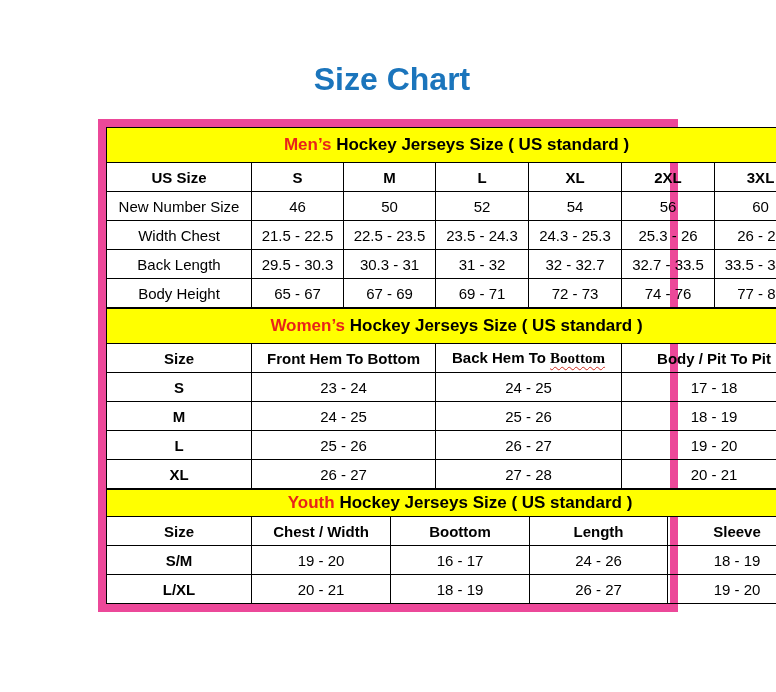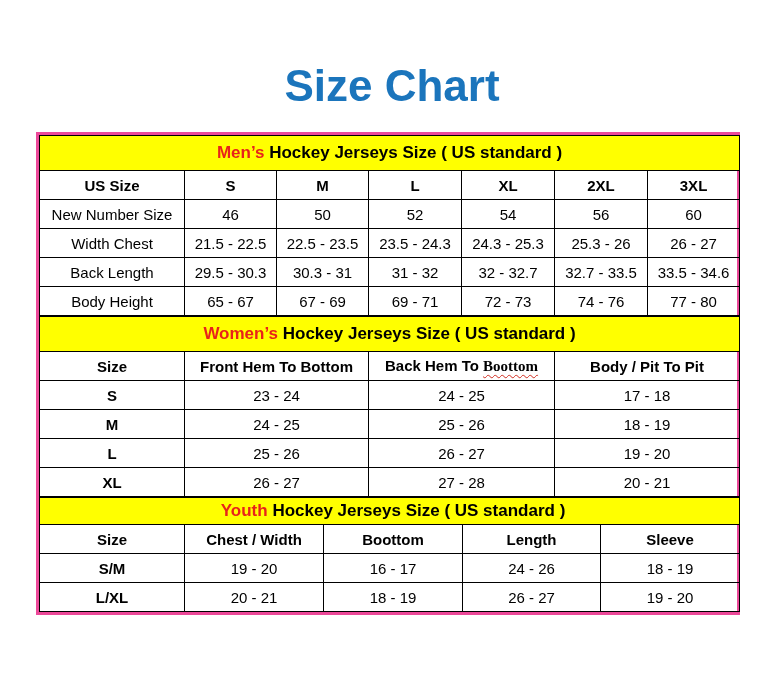--- a/index.html
+++ b/index.html
@@ -7,29 +7,29 @@
     width: 776px;
     height: 692px;
     background: #ffffff;
     font-family: "Liberation Sans", sans-serif;
     color: #000;
   }
   .page { padding-top: 62px; }
   .title {
     margin: 0 0 22px 8px;
     text-align: center;
-    font-size: 44px;
+    font-size: 32px;
     font-weight: bold;
     color: #1b75bc;
     line-height: 1.1;
   }
   .chart-wrap {
-    width: 704px;
+    width: 580px;
     margin: 0 auto;
-    border: 3px solid #ec4899;
+    border: 8px solid #ec4899;
     box-sizing: border-box;
     background: #fff;
   }
   table {
     width: 100%;
     border-collapse: collapse;
     table-layout: fixed;
   }
   td, th {
     border: 1px solid #000;

